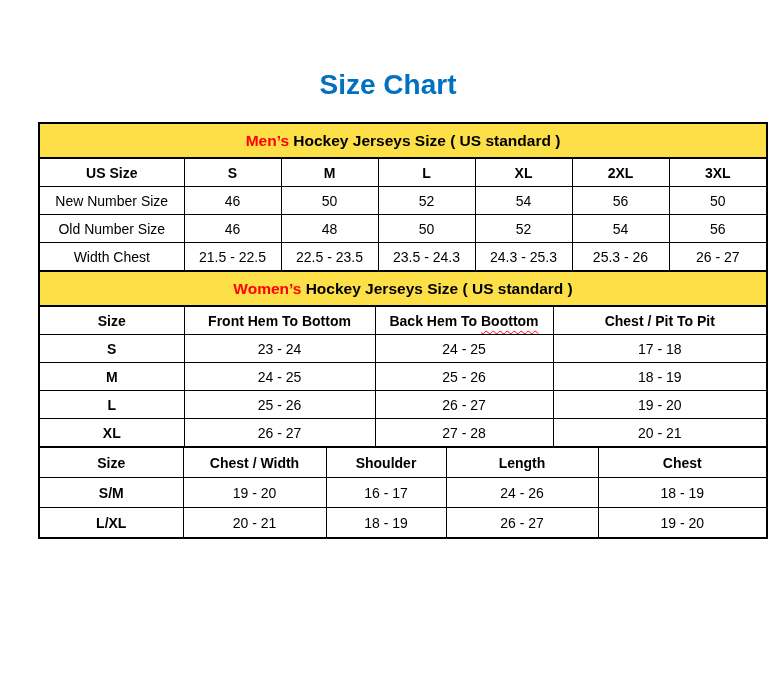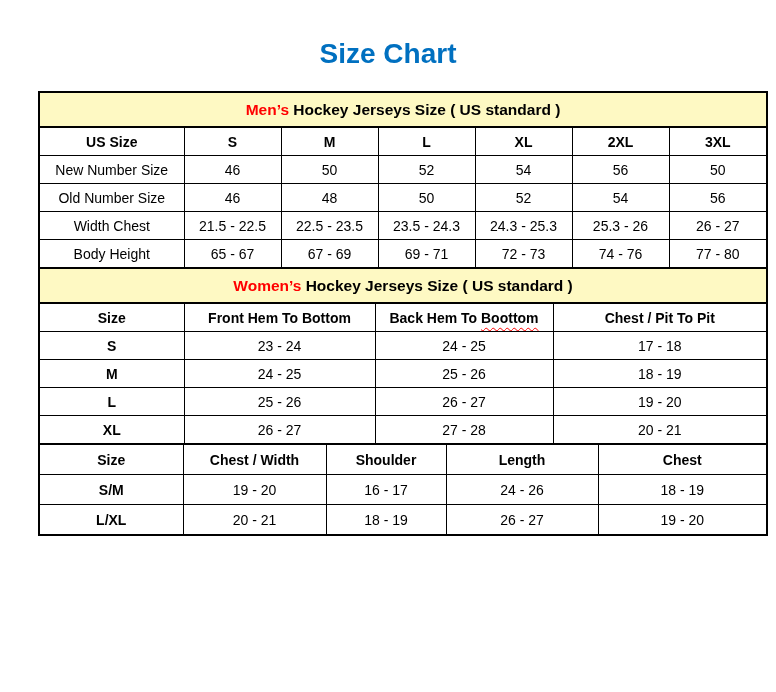--- a/index.html
+++ b/index.html
@@ -5,21 +5,21 @@
   html, body { margin: 0; padding: 0; }
   body {
     width: 776px; height: 692px;
     background: #ffffff;
     font-family: "Liberation Sans", sans-serif;
     color: #000000;
     overflow: hidden;
   }
   .title {
     margin: 0;
-    padding-top: 36px;
+    padding-top: 67px;
     text-align: center;
     font-size: 28px;
     line-height: 36px;
     font-weight: bold;
     color: #0070C0;
     letter-spacing: 0px;
   }
   .chart-wrap {
     margin: 19px 10px 0 38px;
     width: 728px;
@@ -36,21 +36,21 @@
     border: 1px solid #000000;
     text-align: center;
     vertical-align: middle;
     font-size: 14px;
     padding: 0 2px;
     height: 27px;
     overflow: hidden;
     white-space: nowrap;
   }
   tr.banner td {
-    background: #fef9c3;
+    background: #fde047;
     border: 2px solid #000000;
     height: 33px;
     font-weight: bold;
     font-size: 15.5px;
   }
   .accent { color: #FF0000; }
   tr.head td { font-weight: bold; }
   td.lbl  { font-weight: normal; }
   td.lblb { font-weight: bold; }
   tr.tall td { height: 29px; }
@@ -112,29 +112,20 @@
       <td>56</td>
     </tr>
     <tr>
       <td class="lbl">Width Chest</td>
       <td>21.5 - 22.5</td>
       <td>22.5 - 23.5</td>
       <td>23.5 - 24.3</td>
       <td>24.3 - 25.3</td>
       <td>25.3 - 26</td>
       <td>26 - 27</td>
-    </tr>
-    <tr>
-      <td class="lbl">Body Height</td>
-      <td>65 - 67</td>
-      <td>67 - 69</td>
-      <td>69 - 71</td>
-      <td>72 - 73</td>
-      <td>74 - 76</td>
-      <td>77 - 80</td>
     </tr>
   </tbody>
     </table>
 
   <table class="section">
     <colgroup>
       <col style="width:145px">
         <col style="width:191px">
         <col style="width:178px">
         <col style="width:214px">

